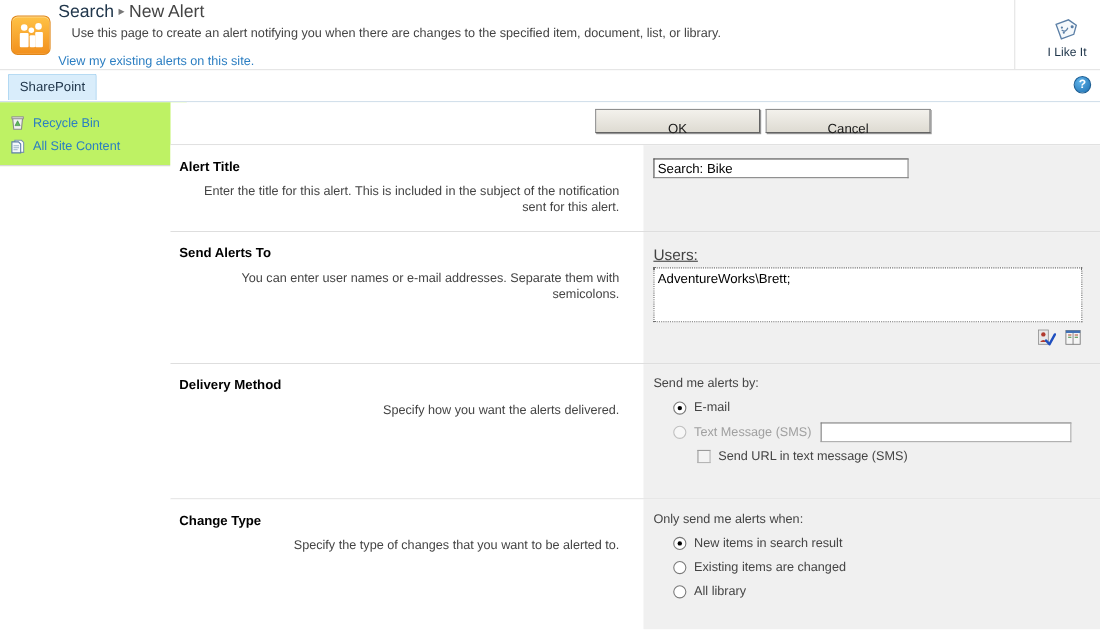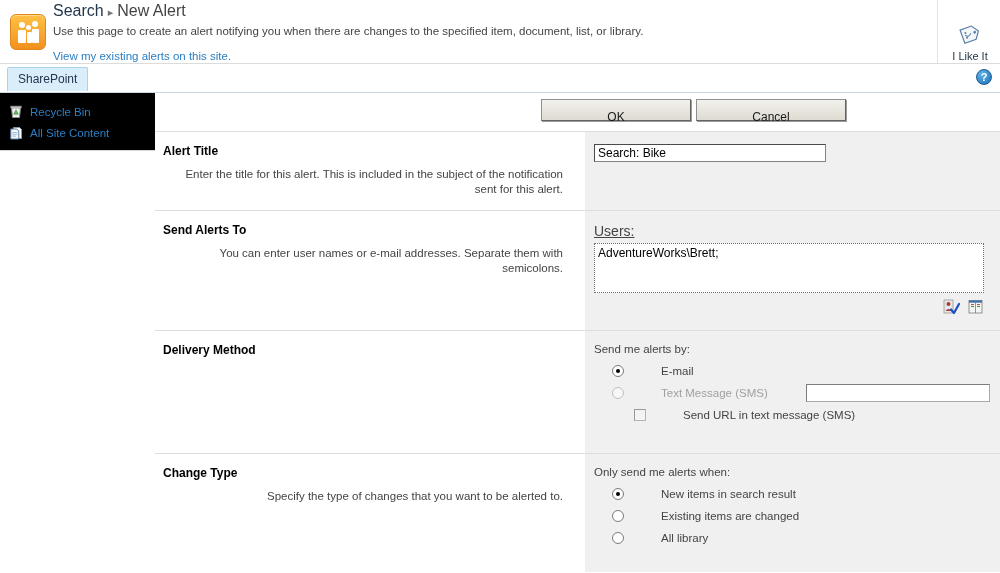--- a/index.html
+++ b/index.html
@@ -56,21 +56,21 @@
     font-size: 11px;
     padding: 0 4px;
     vertical-align: middle;
   }
   #breadcrumb .crumb-current {
     color: #444444;
   }
 
   #page-desc {
     position: absolute;
-    left: 53px; top: 24px;
+    left: 65px; top: 24px;
     font-size: 11.5px;
     color: #444444;
     line-height: 15px;
     white-space: nowrap;
   }
   #existing-alerts-link {
     position: absolute;
     left: 53px; top: 50px;
     font-size: 11.5px;
     color: #2b7ec2;
@@ -78,23 +78,23 @@
     cursor: pointer;
     white-space: nowrap;
   }
 
   
   #social-bar {
     position: absolute;
     right: 0; top: 0;
     height: 63px;
     display: flex;
-    align-items: flex-end;
+    align-items: center;
     border-left: 1px solid #e3e3e3;
-    padding-left: 2px;
+    padding-left: 17px;
   }
   .social-btn {
     width: 60px;
     text-align: center;
     padding-top: 3px;
     cursor: pointer;
     color: #21374c;
     font-size: 11px;
     line-height: 13px;
   }
@@ -143,21 +143,21 @@
   #body-wrap {
     position: relative;
     height: 479px;
   }
 
   #sidebar {
     position: absolute;
     left: 0; top: 0;
     width: 170px;
     height: 58px;
-    background: #000000;
+    background: #bef264;
     border-right: 1px solid #d8d8d8;
     border-bottom: 1px solid #d8d8d8;
     padding: 8px 0 0 8px;
   }
   .side-item {
     display: flex;
     align-items: center;
     height: 21px;
     font-size: 11.5px;
     color: #2b7ec2;
@@ -286,21 +286,20 @@
   }
 
   
   .opt-row {
     display: flex;
     align-items: center;
     height: 22px;
     margin-left: 18px;
     font-size: 11.5px;
     color: #444444;
-    gap: 30px;
   }
   .opt-row.disabled { color: #a0a0a0; }
   .opt-row.indent2 { margin-left: 40px; }
   .radio {
     width: 12px; height: 12px;
     flex: 0 0 12px;
     border-radius: 50%;
     background: #ffffff;
     border: 1px solid #7a7a7a;
     margin-right: 7px;
@@ -465,20 +464,21 @@
               <line x1="10" y1="7.6" x2="13" y2="7.6" stroke="#3d8b3d" stroke-width="1"></line>
             </svg>
           </span>
         </div>
       </div>
     </div>
 
     <div class="section" style="height:123px;">
       <div class="sec-left">
         <div class="sec-title">Delivery Method</div>
+        <div class="sec-desc">Specify how you want the alerts delivered.</div>
       </div>
       <div class="sec-right">
         <div class="group-label">Send me alerts by:</div>
 
         <div class="opt-row">
           <span class="radio checked"></span>
           <span class="opt-label">E-mail</span>
         </div>
 
         <div class="opt-row disabled">

